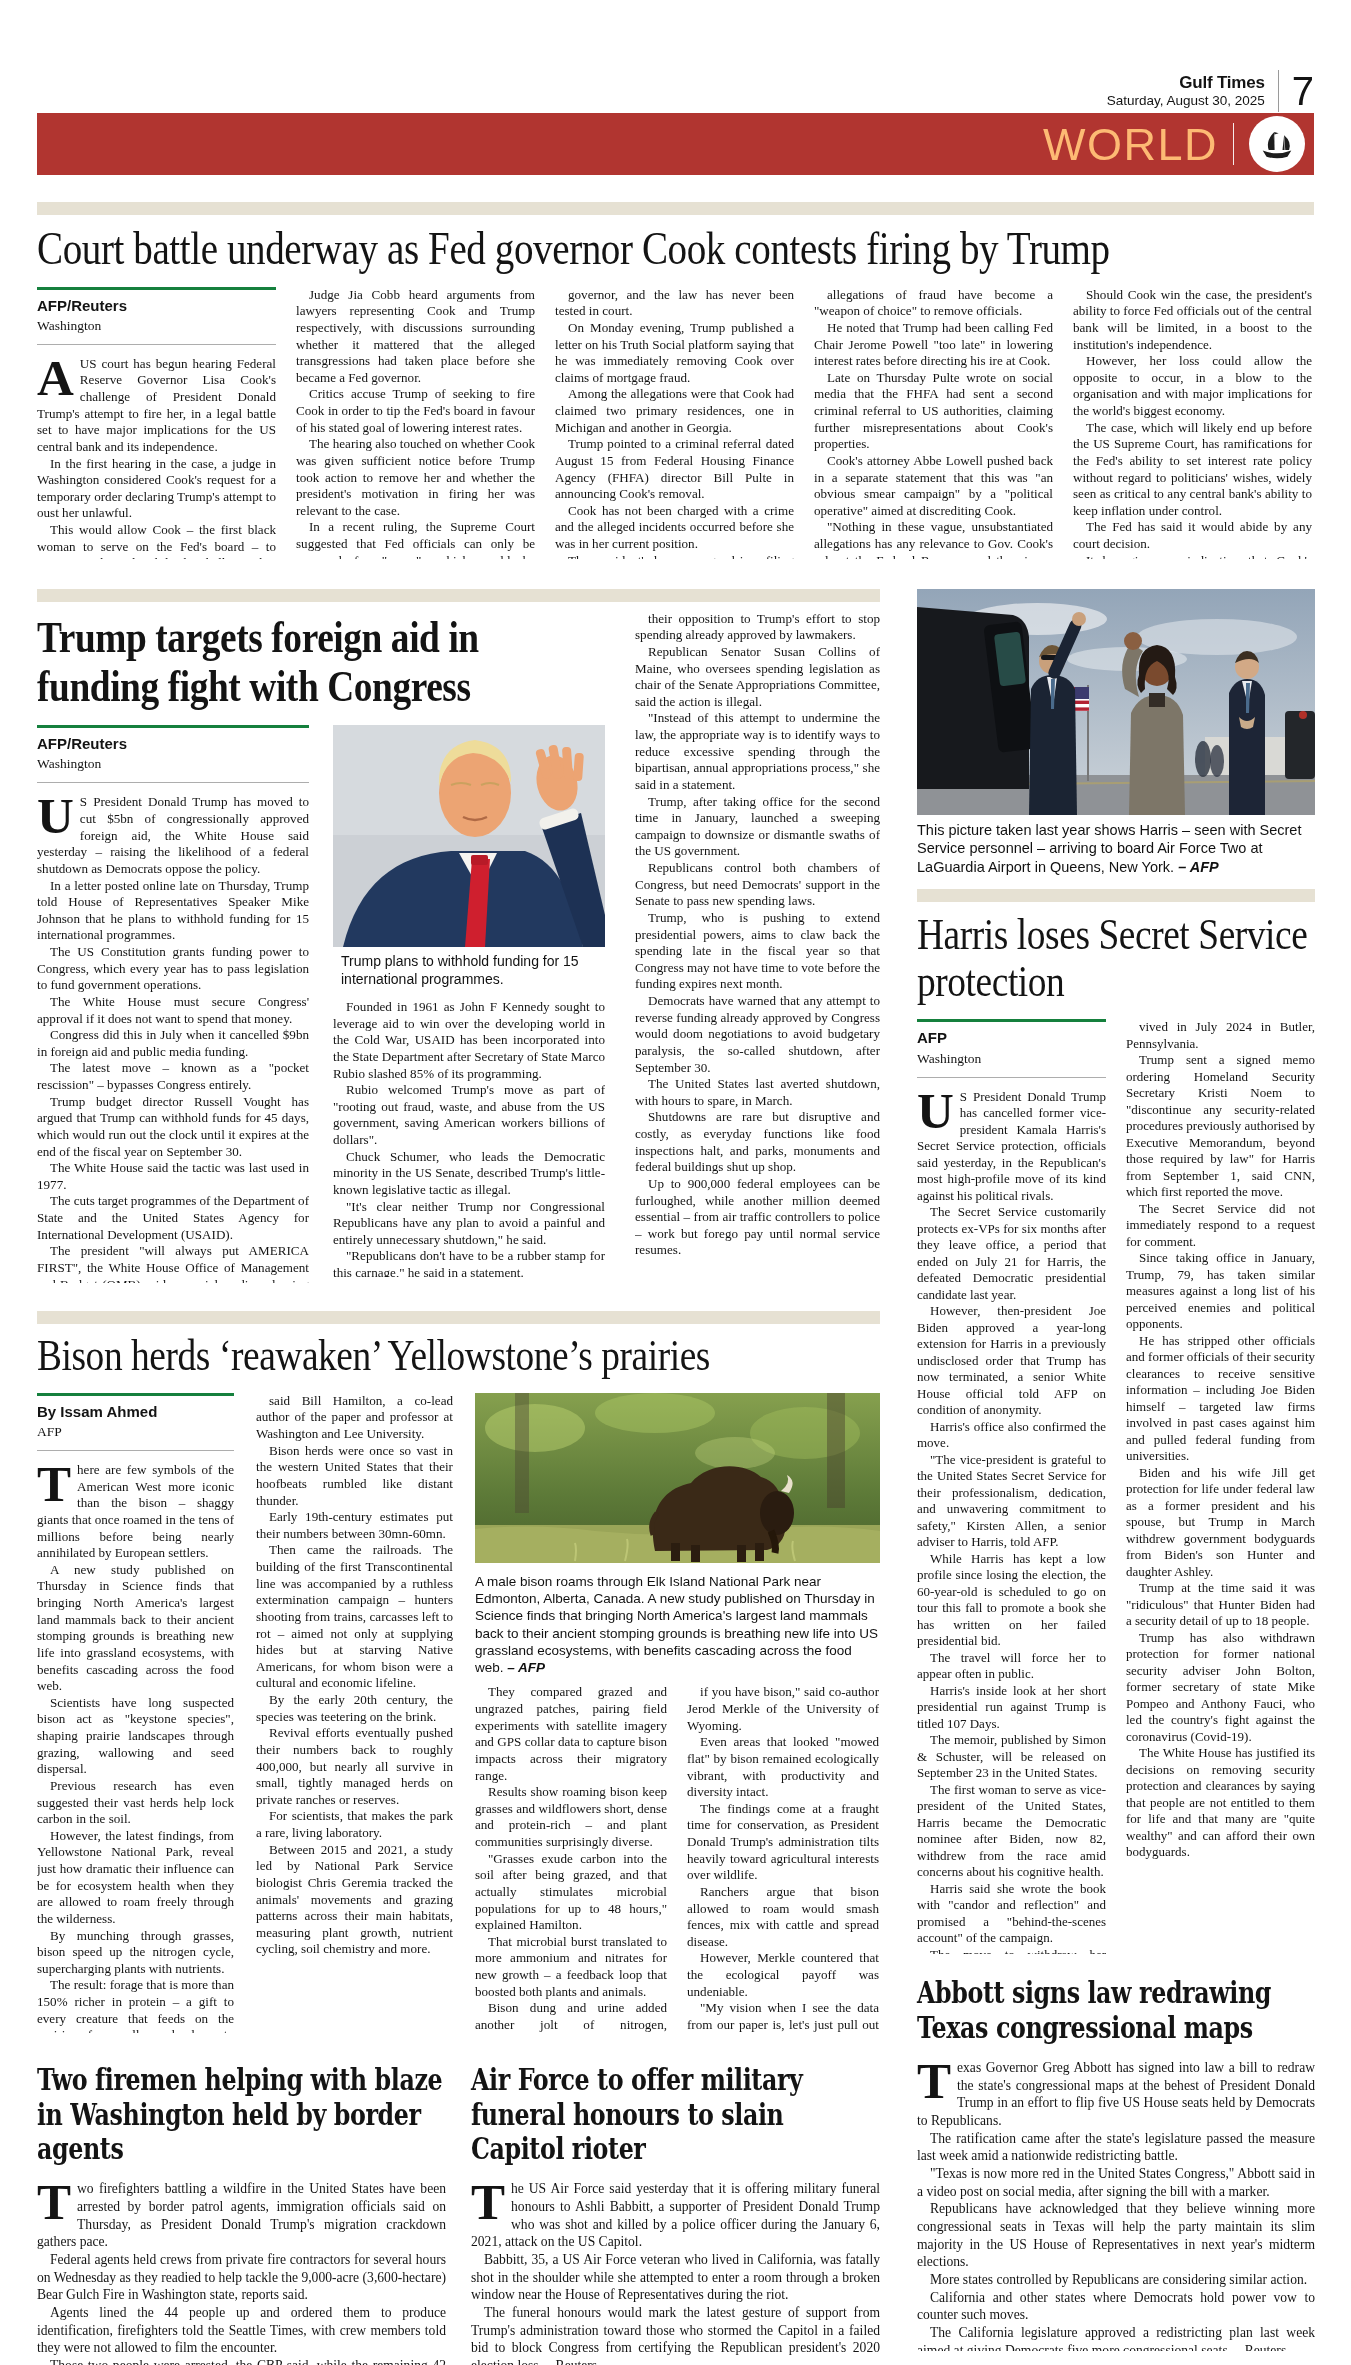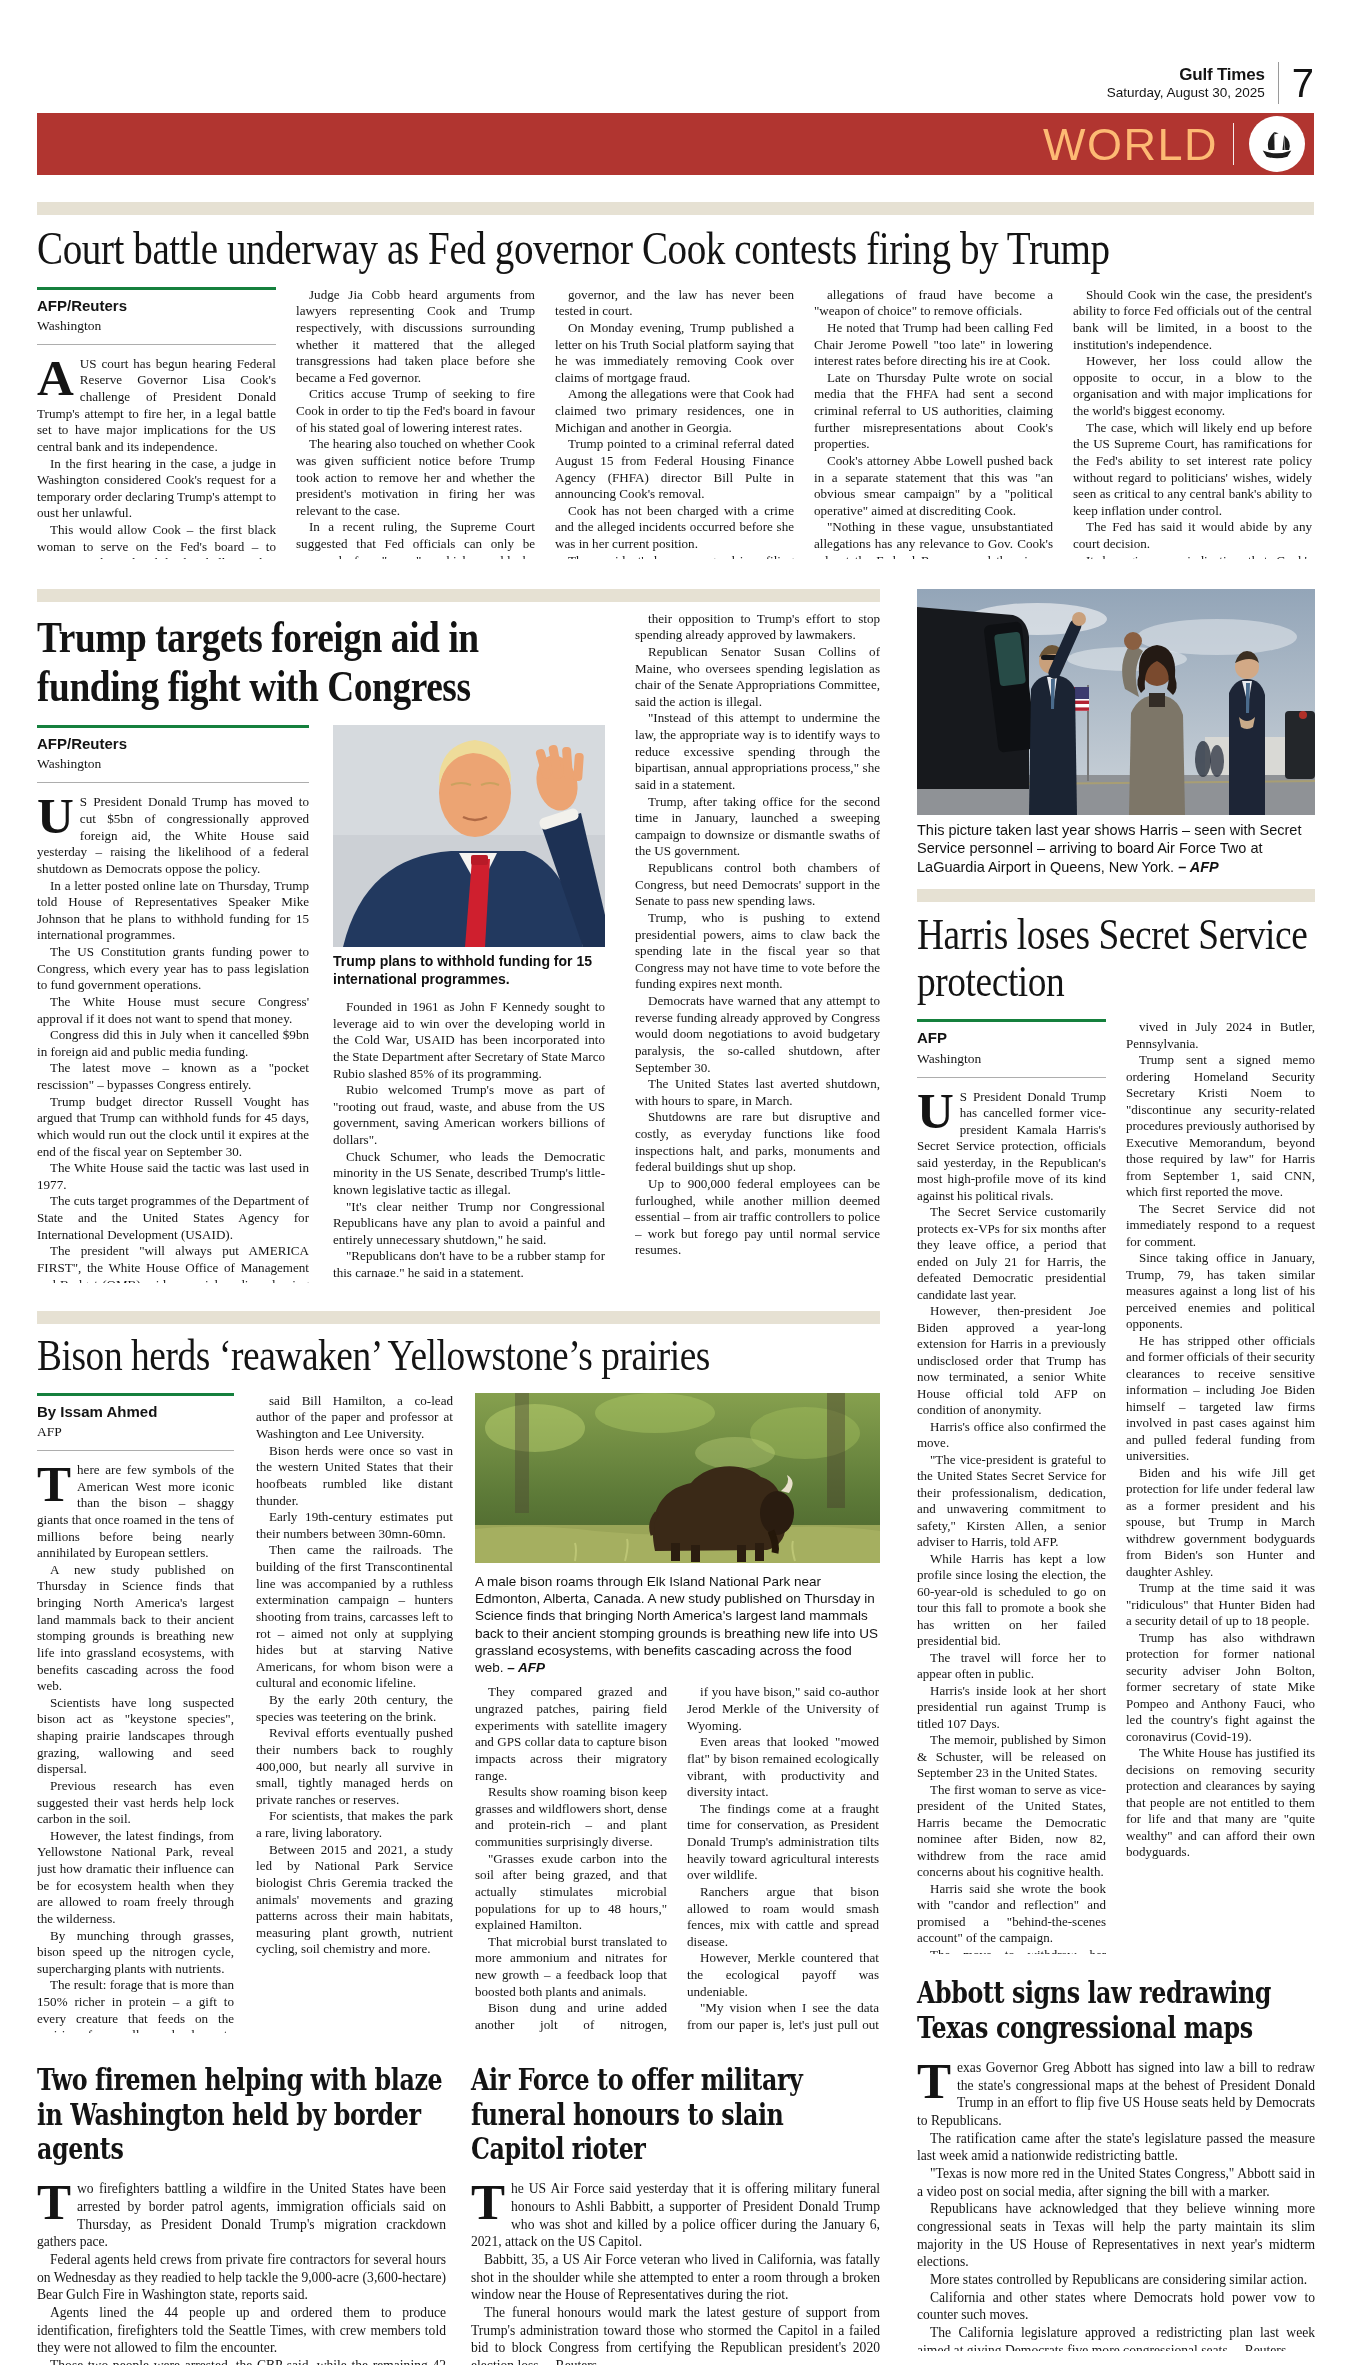--- a/index.html
+++ b/index.html
@@ -2,21 +2,21 @@
 <html><head>
 <meta charset="utf-8">
 <style>
   * { margin:0; padding:0; box-sizing:border-box; }
   body { background:#f0f0f0; }
   .page { width:1351px; height:2365px; background:#fff; position:relative; overflow:hidden;
           font-family:"Liberation Serif", serif; color:#141414; margin:0 auto; }
 
   
   .masthead { height:113px; position:relative; }
-  .mast-right { position:absolute; right:37px; top:62px; display:flex; align-items:center; }
+  .mast-right { position:absolute; right:37px; top:70px; display:flex; align-items:center; }
   .mast-text { text-align:right; line-height:1.18; font-family:"Liberation Sans", sans-serif; }
   .paper-name { font-weight:700; font-size:17px; letter-spacing:-0.2px; }
   .paper-date { font-size:13.5px; }
   .mast-divider { width:1px; height:42px; background:#9a9a9a; margin:0 13px; }
   .page-number { font-family:"Liberation Sans", sans-serif; font-size:40px; font-weight:400; line-height:1; }
 
   
   .banner { margin:0 37px; height:62px; background:#b13530; display:flex; align-items:center;
             justify-content:flex-end; padding-right:9px; }
   .banner-label { color:#fdba74; font-family:"Liberation Sans", sans-serif; font-weight:300;
@@ -53,21 +53,21 @@
 
   
   .ta-body { display:flex; }
   .ta-leftsub { width:568px; flex:0 0 auto; }
   .ta-headline { font-weight:700; font-size:44px; line-height:1.12; letter-spacing:-0.5px; margin:2px 0 14px; }
   .ta-cols { display:flex; gap:24px; height:558px; overflow:hidden; }
   .ta-col1, .ta-col2 { width:272px; flex:0 0 auto; }
   .ta-col2-text { height:278px; overflow:hidden; }
   .ta-col3 { width:245px; flex:0 0 auto; margin-left:30px; height:674px; overflow:hidden; }
   .ta-photo svg { display:block; }
-  .ta-caption { margin:6px 0 10px;font-weight:bold; }
+  .ta-caption { margin:6px 8px 10px; }
 
   
   .bison { margin-top:26px; }
   .bison-headline { font-size:44px; font-weight:400; line-height:1.05; letter-spacing:-0.5px;
                     margin:2px 0 14px; white-space:nowrap; }
   .bison-cols { display:flex; gap:22px; height:640px; overflow:hidden; }
   .b-col1, .b-col2 { width:197px; flex:0 0 auto; }
   .b-right { width:405px; flex:0 0 auto; }
   .b-caption { font-size:13.5px; margin:6px 0 8px; }
   .b-subcols { display:flex; gap:20px; height:352px; overflow:hidden; }

